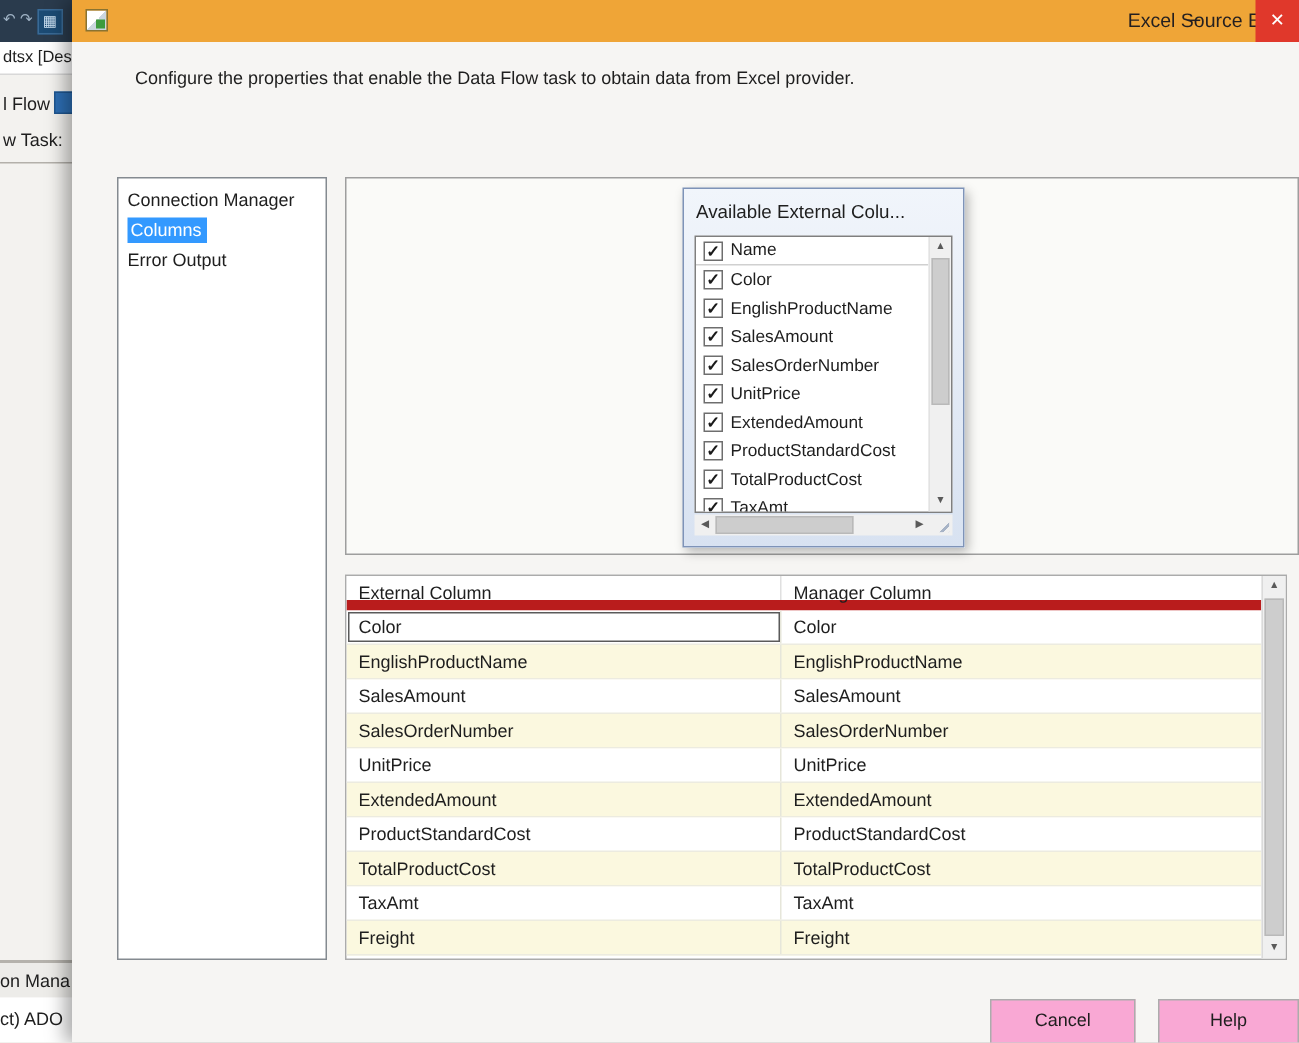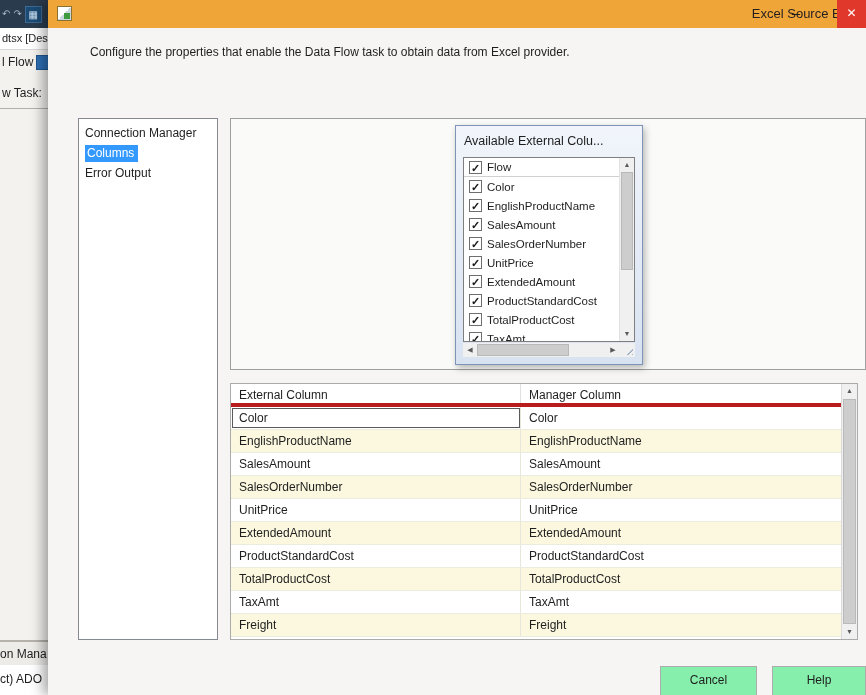--- a/index.html
+++ b/index.html
@@ -5,21 +5,21 @@
   *{box-sizing:border-box;margin:0;padding:0;}
   html,body{width:866px;height:695px;overflow:hidden;}
   body{position:relative;font-family:"Liberation Sans",sans-serif;background:#E6E4E0;color:#1E1E1E;}
 
   
   .vs-strip{position:absolute;left:0;top:0;width:48px;height:695px;background:#F3F2EF;}
   .vs-titlebar{position:absolute;left:0;top:0;width:48px;height:28px;background:#2A3B4D;display:flex;align-items:center;gap:3px;padding:0 2px;}
   .vs-tb-glyph{color:#9FB2C4;font-size:10px;line-height:10px;}
   .vs-tb-sq{width:17px;height:17px;background:#1C4B74;border:1px solid #3A6A95;color:#CFE3F4;font-size:10px;line-height:15px;text-align:center;}
   .vs-doctab{position:absolute;left:0;top:28px;width:48px;height:22px;background:#FFFFFF;border-bottom:1px solid #D8D8D8;font-size:11px;padding:4px 0 0 2px;white-space:nowrap;overflow:hidden;}
-  .vs-cfrow{position:absolute;left:0;top:52px;width:48px;height:24px;font-size:12px;padding:3px 0 0 2px;white-space:nowrap;display:flex;align-items:flex-start;gap:3px;}
+  .vs-cfrow{position:absolute;left:0;top:52px;width:48px;height:24px;font-size:12px;padding:3px 0 0 2px;white-space:nowrap;display:flex;align-items:flex-end;gap:3px;}
   .df-chip{width:15px;height:15px;background:#2D6FB5;border:1px solid #1F5690;flex:0 0 auto;}
   .vs-taskrow{position:absolute;left:0;top:82px;width:48px;height:24px;font-size:12px;padding:4px 0 0 2px;white-space:nowrap;}
   .vs-hline{position:absolute;left:0;top:108px;width:48px;height:1px;background:#B3B0AA;}
   .vs-surface{position:absolute;left:0;top:109px;width:48px;height:530px;background:#F6F5F2;}
   .excel-box{position:absolute;left:0;top:74px;width:47px;height:54px;background:#FDFDFD;border:1px solid #94A6B8;border-left:none;border-radius:0 4px 4px 0;box-shadow:1px 1px 3px rgba(0,0,0,.18);display:flex;align-items:center;padding-left:3px;font-size:11px;line-height:13px;}
   .vs-cmhdr{position:absolute;left:0;top:640px;width:48px;height:25px;background:#EDECE9;border-top:2px solid #B5B2AC;font-size:12px;padding:5px 0 0 0;white-space:nowrap;overflow:hidden;}
   .vs-cmitem{position:absolute;left:0;top:665px;width:48px;height:30px;background:#FFFFFF;font-size:12px;padding:7px 0 0 0;white-space:nowrap;overflow:hidden;}
 
   
   .dialog{position:absolute;left:48px;top:0;width:818px;height:695px;background:#F6F5F3;box-shadow:-5px 0 12px rgba(0,0,0,.35);}
@@ -61,33 +61,33 @@
   .grip{position:absolute;right:0;bottom:0;width:15px;height:14px;background:#F0F0F0;}
   .grip::after{content:"";position:absolute;right:2px;bottom:2px;width:9px;height:9px;
     background:repeating-linear-gradient(135deg,#A7B3C6 0 1.5px,transparent 1.5px 4px);
     clip-path:polygon(100% 0,100% 100%,0 100%);}
 
   .watermark{position:absolute;left:104px;top:269px;font-size:15px;font-weight:bold;color:#C00000;z-index:9;letter-spacing:.2px;}
 
   
   .grid{position:absolute;left:182px;top:383px;width:628px;height:257px;background:#FFFFFF;border:1px solid #ABABAB;display:flex;}
   .grid-main{flex:1;overflow:hidden;}
-  .grid-hdr{display:flex;height:23px;border-bottom:4px solid #b91c1c;background:#FFFFFF;}
+  .grid-hdr{display:flex;height:23px;border-bottom:7px solid #b91c1c;background:#FFFFFF;}
   .gh1{width:290px;padding:4px 0 0 8px;font-size:12px;border-right:1px solid #E0E0E0;}
   .gh2{flex:1;padding:4px 0 0 8px;font-size:12px;}
   .grid-row{display:flex;height:23px;border-bottom:1px solid #ECEBE0;background:#FFFFFF;}
   .grid-rows .grid-row:nth-child(even){background:#FBF8DF;}
   .gc1{width:290px;padding:4px 0 0 8px;font-size:12px;border-right:1px solid #E6E6DA;}
   .gc2{flex:1;padding:4px 0 0 8px;font-size:12px;}
   .gc1.focus{outline:1px solid #5A5A5A;outline-offset:-2px;}
   .vsb2{flex:0 0 16px;background:#F0F0F0;border-left:1px solid #DADADA;position:relative;}
   .vsb2 .thumb{position:absolute;left:1px;right:1px;top:15px;bottom:15px;background:#CDCDCD;border:1px solid #B9B9B9;}
 
   
-  .btn{position:absolute;top:666px;height:30px;font-size:12px;text-align:center;line-height:27px;background:#86efac;border:1px solid #ACACAC;cursor:default;}
+  .btn{position:absolute;top:666px;height:30px;font-size:12px;text-align:center;line-height:27px;background:#f9a8d4;border:1px solid #ACACAC;cursor:default;}
   .btn.ok{left:500px;width:97px;border:1px solid #3B76AF;box-shadow:inset 0 0 0 1px #BFDCF5;background:#F2F7FC;}
   .btn.cancel{left:612px;width:97px;}
   .btn.help{left:724px;width:94px;}
 </style>
 </head>
 <body>
 
 <div class="vs-strip">
   <div class="vs-titlebar">
     <span class="vs-tb-glyph">↶</span>
@@ -130,21 +130,21 @@
 
   <div class="panel"></div>
 
   <div class="avail">
     <div class="avail-title">Available External Colu...</div>
     <div class="avail-body">
       <div class="av-list">
         <div class="av-rows">
           <div class="av-row hdr">
             <span class="cb">✓</span>
-            <span>Flow</span>
+            <span>Name</span>
           </div>
           <div class="av-row">
             <span class="cb">✓</span>
             <span>Color</span>
           </div>
           <div class="av-row">
             <span class="cb">✓</span>
             <span>EnglishProductName</span>
           </div>
           <div class="av-row">

